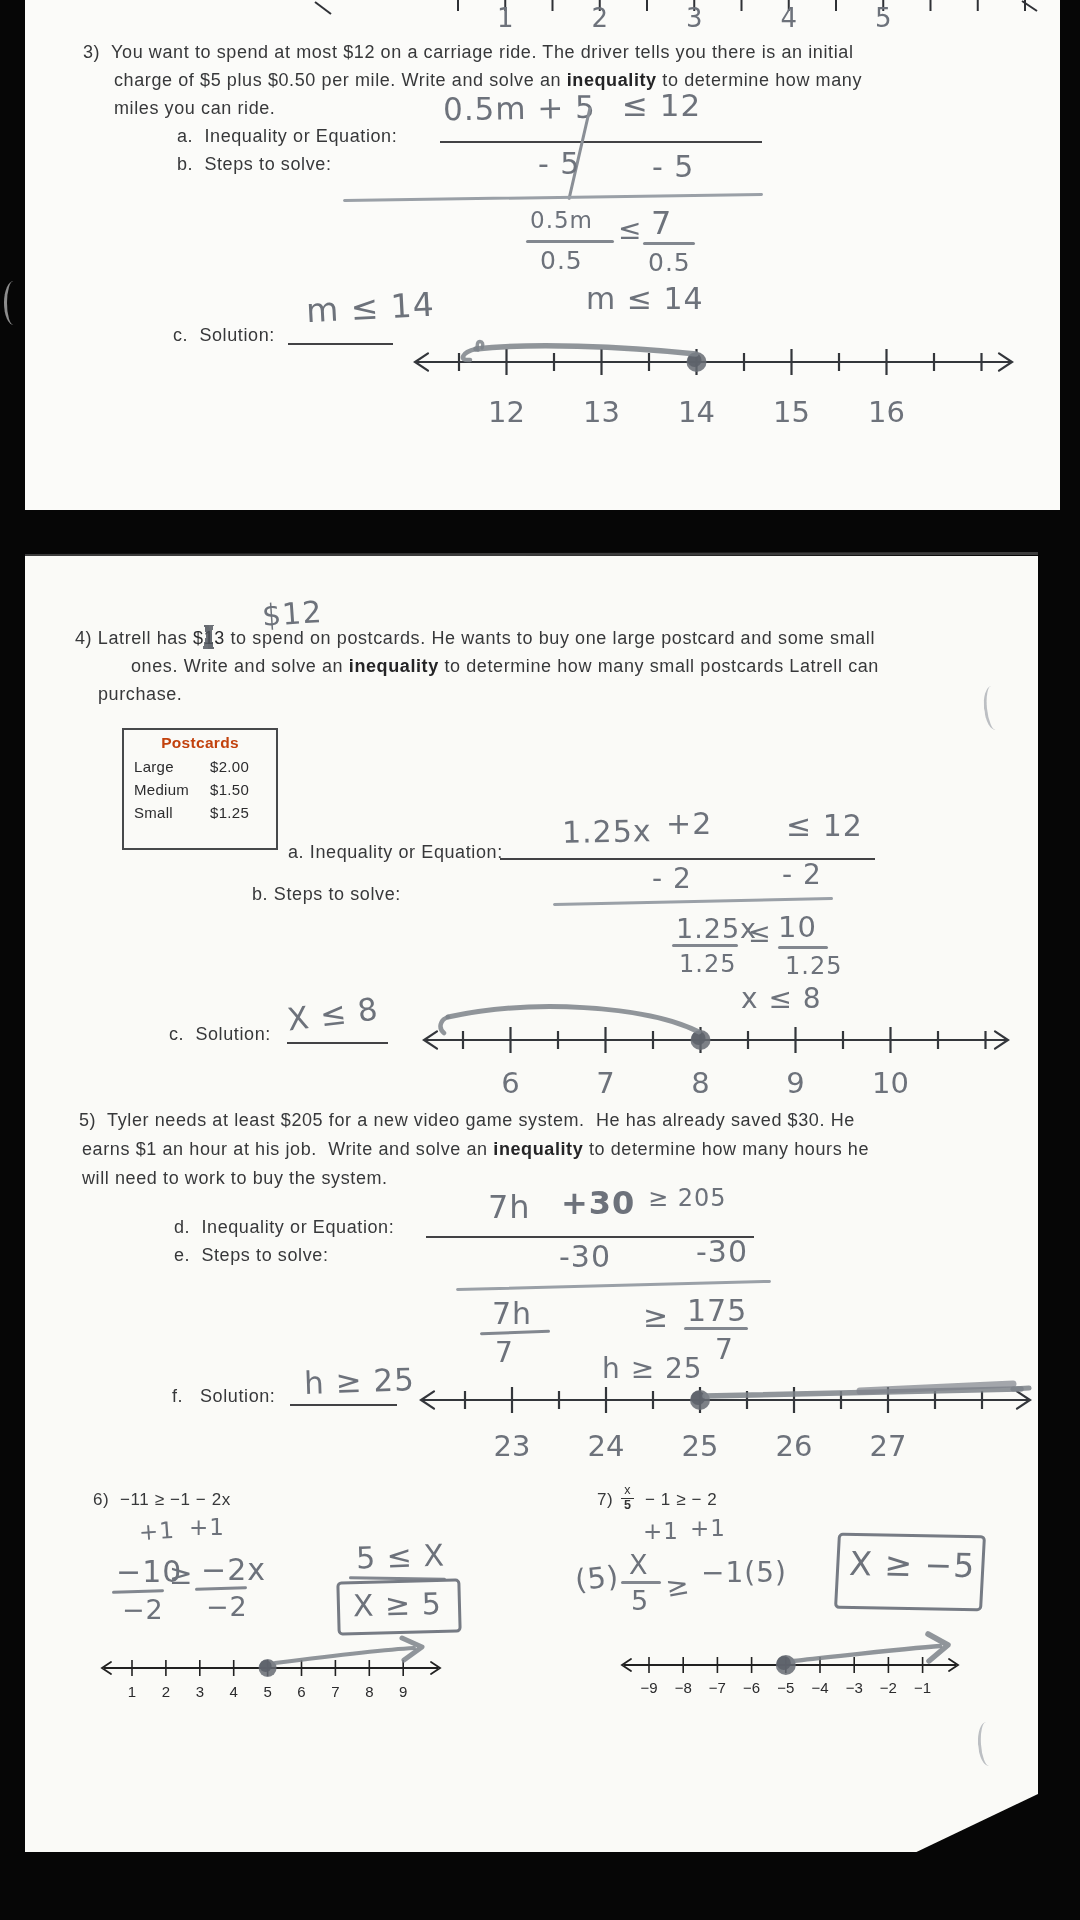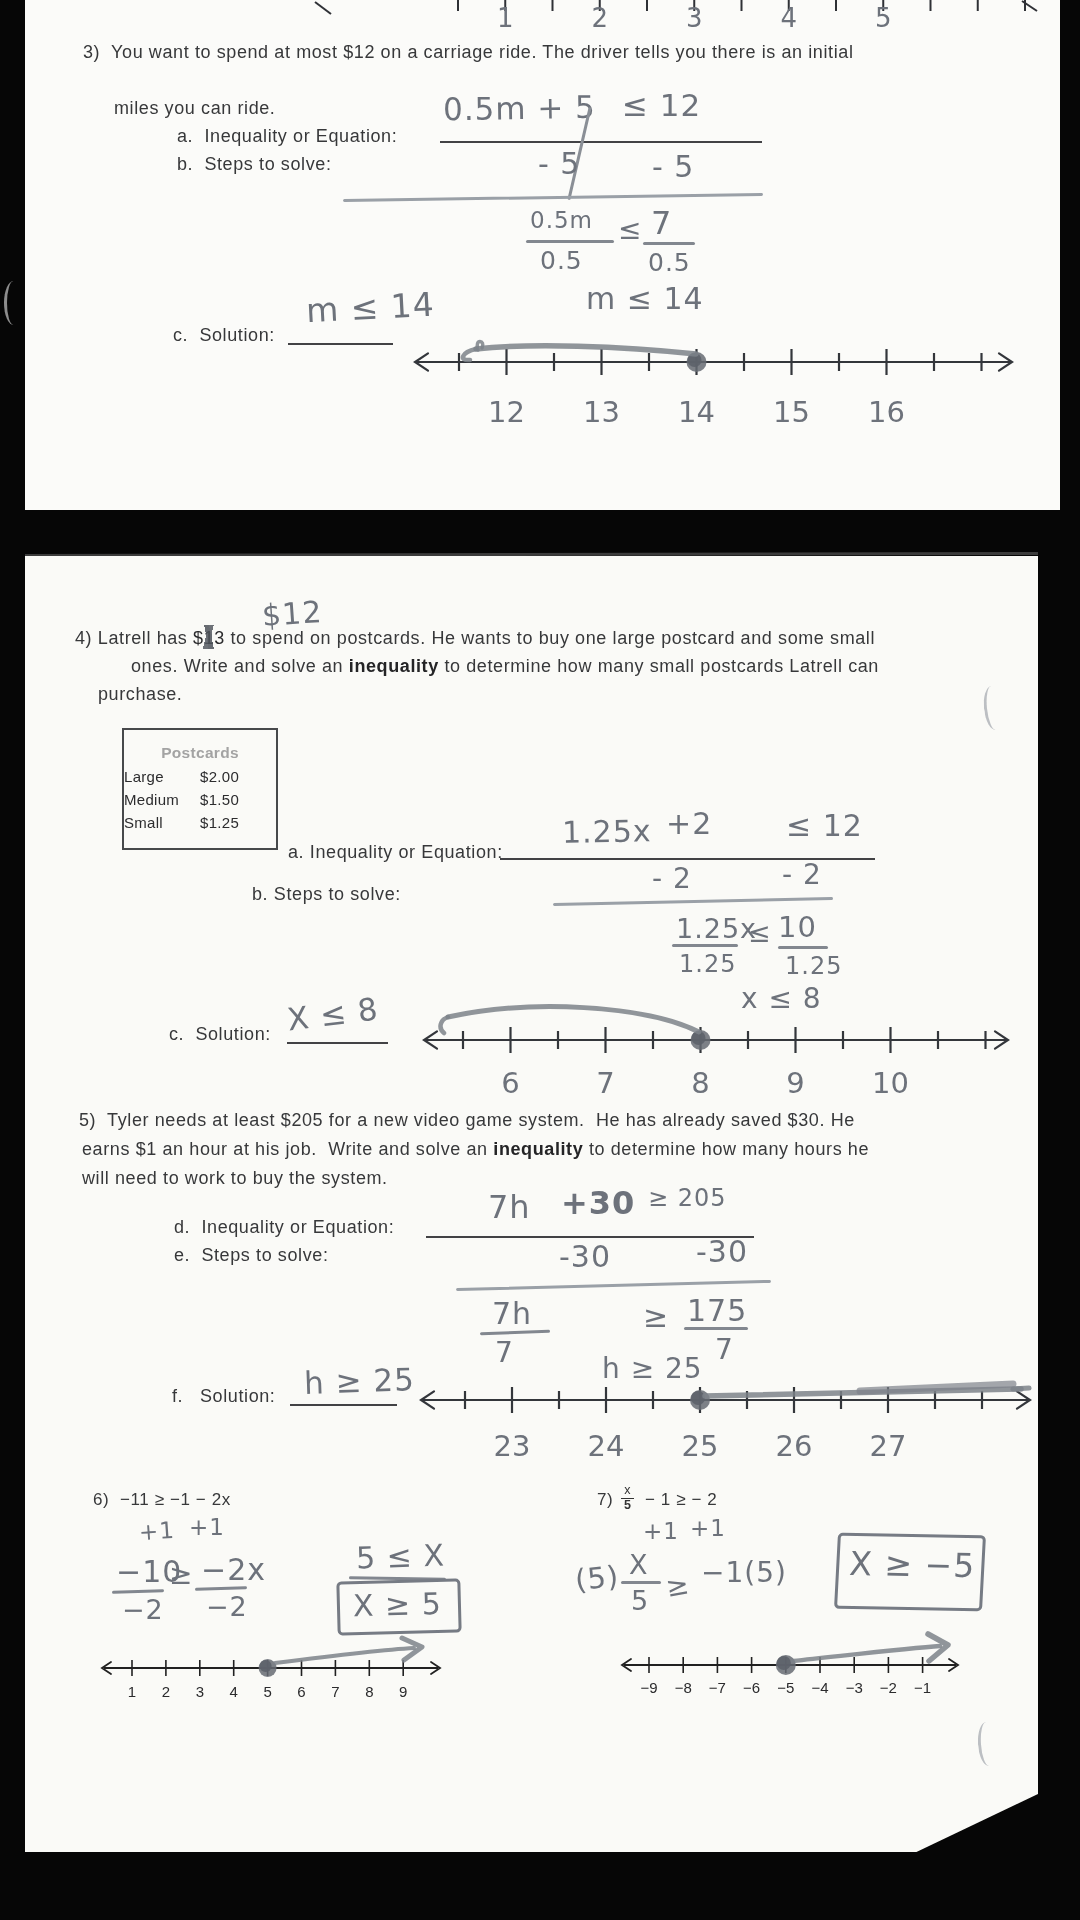--- a/index.html
+++ b/index.html
@@ -14,22 +14,22 @@
   .pt .b{font-weight:bold;color:#242426;}
   .sm17{font-size:17px;}
   .hw{position:absolute;font-family:"DejaVu Sans",sans-serif;color:#6d727b;white-space:pre;letter-spacing:1px;}
   .bar{position:absolute;height:3px;background:#82878f;border-radius:2px;}
   .phr{position:absolute;height:3px;background:#9aa0a7;border-radius:2px;}
   .blank{position:absolute;height:2px;background:#424245;}
   .strike{position:absolute;width:3px;background:#8a8f96;border-radius:2px;}
   .handbox{position:absolute;border:3px solid #767b84;border-radius:5px;}
   .nl{position:absolute;overflow:visible;}
   .wtable{position:absolute;left:122px;top:728px;width:152px;height:118px;border:2px solid #47494b;}
-  .wtable .tt{text-align:center;font-weight:bold;font-size:15.5px;color:#a3a3a3;margin-top:14px;letter-spacing:0.3px;}
-  .wtable .tr{display:flex;margin-top:6px;font-size:15px;color:#2c2c2e;letter-spacing:0.3px;}
+  .wtable .tt{text-align:center;font-weight:bold;font-size:15.5px;color:#c2410c;margin-top:4px;letter-spacing:0.3px;}
+  .wtable .tr{display:flex;padding-left:10px;margin-top:6px;font-size:15px;color:#2c2c2e;letter-spacing:0.3px;}
   .wtable .ti{width:76px;}
   .scrib{position:relative;color:#2b2b2d;}
   .scrib::after{content:"";position:absolute;left:-2px;right:-2px;top:-3px;bottom:-1px;
     background:
       linear-gradient(78deg,transparent 44%,#4e535a 44%,#4e535a 56%,transparent 56%),
       linear-gradient(104deg,transparent 42%,#565b62 42%,#565b62 54%,transparent 54%),
       linear-gradient(90deg,transparent 46%,#4e535a 46%,#4e535a 58%,transparent 58%);
     opacity:.85;}
   .curl{position:absolute;width:16px;height:44px;border-left:3px solid #bcbfc3;border-radius:50% 0 0 50%/50% 0 0 50%;background:transparent;}
   .pfrac{position:absolute;display:flex;flex-direction:column;align-items:center;font-size:12.5px;line-height:1.1;color:#333;letter-spacing:0;}
@@ -64,20 +64,21 @@
       <text x="205.25" y="27" text-anchor="middle" font-size="26" fill="#6d727b" font-family="DejaVu Sans, sans-serif">1</text>
       <text x="299.75" y="27" text-anchor="middle" font-size="26" fill="#6d727b" font-family="DejaVu Sans, sans-serif">2</text>
       <text x="394.25" y="27" text-anchor="middle" font-size="26" fill="#6d727b" font-family="DejaVu Sans, sans-serif">3</text>
       <text x="488.75" y="27" text-anchor="middle" font-size="26" fill="#6d727b" font-family="DejaVu Sans, sans-serif">4</text>
       <text x="583.25" y="27" text-anchor="middle" font-size="26" fill="#6d727b" font-family="DejaVu Sans, sans-serif">5</text>
       <line x1="15" y1="2" x2="31" y2="14" stroke="#2f3136" stroke-width="2"></line>
       <line x1="722" y1="1" x2="737" y2="11" stroke="#2f3136" stroke-width="2"></line>
     </svg>
 
   <div class="pt" style="left:83px;top:42px;">3)  You want to spend at most $12 on a carriage ride. The driver tells you there is an initial</div>
+  <div class="pt" style="left:114px;top:70px;"><span>charge of $5 plus $0.50 per mile. Write and solve an </span><span class="b">inequality</span><span> to determine how many</span></div>
   <div class="pt" style="left:114px;top:98px;">miles you can ride.</div>
 
   <div class="pt" style="left:177px;top:126px;">a.  Inequality or Equation:</div>
   <div class="blank" style="left:440px;top:141px;width:322px;"></div>
   <div class="pt" style="left:177px;top:154px;">b.  Steps to solve:</div>
 
   <div class="hw" style="left:443px;top:90px;font-size:31px;transform:rotate(-1deg);">0.5m + 5</div>
   <div class="hw" style="left:622px;top:87px;font-size:31px;">≤ 12</div>
   <div class="strike" style="left:578px;top:106px;height:95px;transform:rotate(13deg);"></div>
 

